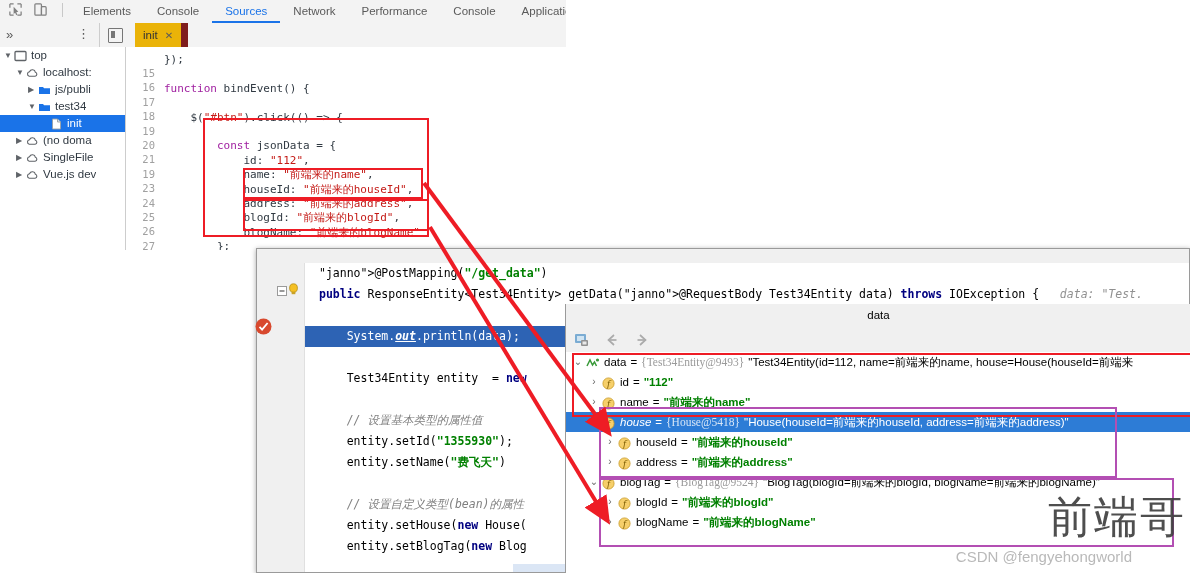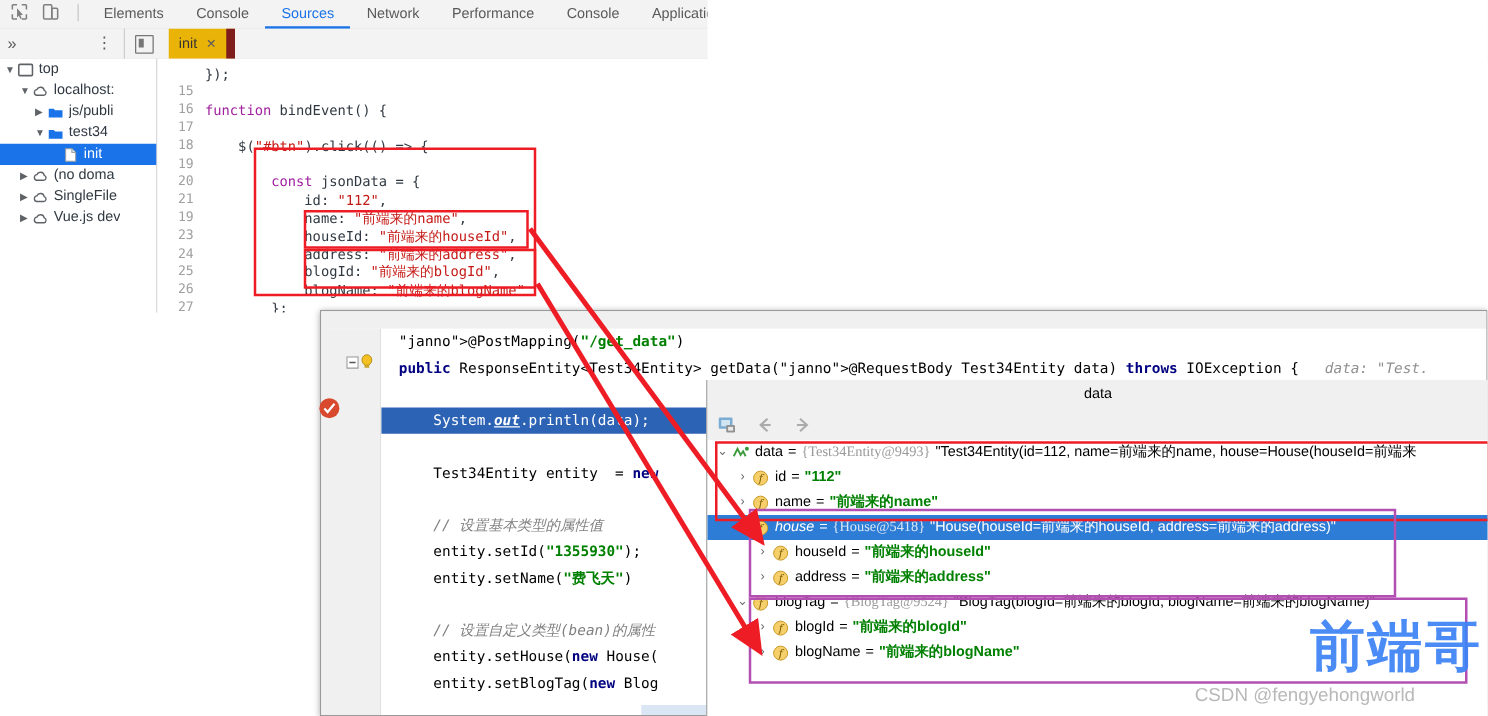--- a/index.html
+++ b/index.html
@@ -104,23 +104,23 @@
   .vStr{color:#008000;font-weight:bold;}
   .vDesc{color:#000;margin-left:4px;}
   .vRow.sel .vDesc{color:#fff;}
 
   
   .rbox{position:absolute;border:2px solid #ee1c25;box-sizing:border-box;pointer-events:none;}
   .pbox{position:absolute;border:2px solid #b34fb3;box-sizing:border-box;pointer-events:none;}
   #arrows{position:absolute;left:0;top:0;width:1190px;height:573px;pointer-events:none;}
 
   
-  #wm{position:absolute;right:4px;bottom:26px;font-size:44px;color:#3b82f6;opacity:.92;
+  #wm{position:absolute;right:4px;bottom:26px;font-size:44px;color:#404040;opacity:.92;
       font-family:"DejaVu Sans","Liberation Sans",sans-serif;letter-spacing:2px;
-      white-space:nowrap;font-weight:bold;}
+      white-space:nowrap;}
   #wm2{position:absolute;right:58px;bottom:8px;font-size:15px;color:#b9b9b9;white-space:nowrap;
        font-family:"Liberation Sans",sans-serif;}
   #bottomBar{position:absolute;left:256px;bottom:0;width:934px;height:8px;background:#dbe6f5;}
 </style>
 </head>
 <body>
 
 <div id="devtools">
 
   <div id="dt-tabbar">

